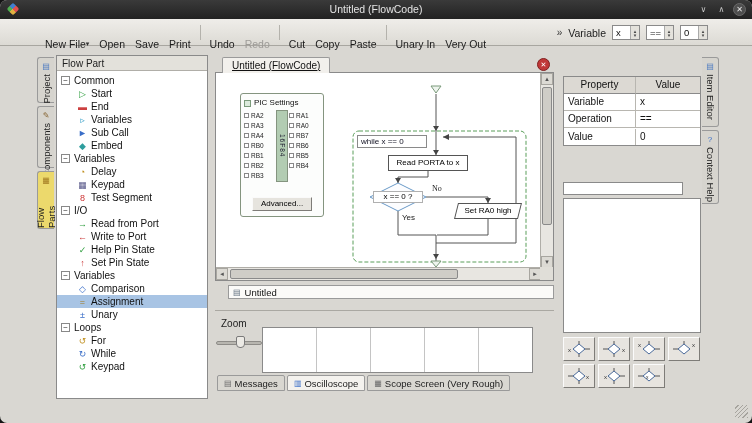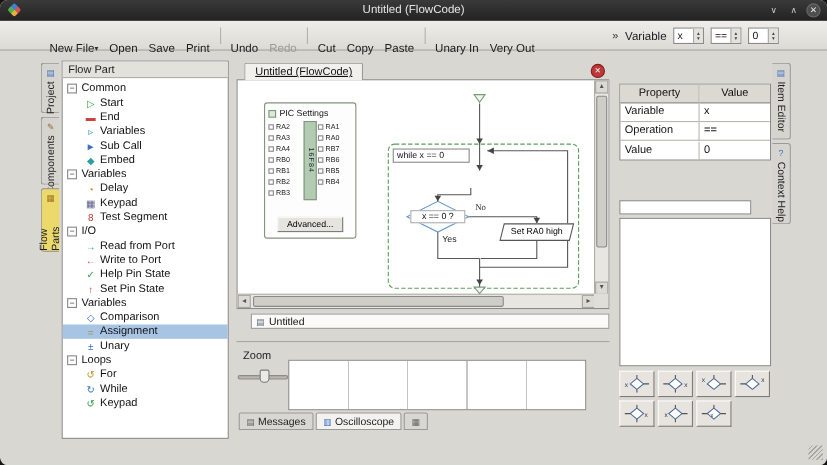--- a/index.html
+++ b/index.html
@@ -394,20 +394,21 @@
             <div class="pinrow">
                 <span class="pinbox"></span>
                 <span class="pinlbl">RB4</span>
               </div>
           </div>
         </div>
         <div class="advbtn">Advanced...</div>
       </div>
 
       <div class="whilebox">while x == 0</div>
+      <div class="readbox">Read PORTA to x</div>
       <div class="decisionlbl">x == 0 ?</div>
       <div class="setbox">
           <span>Set RA0 high</span>
         </div>
       <div class="yeslbl">Yes</div>
       <div class="nolbl">No</div>
     </div>
 
     <div class="vscroll">
       <div class="sbtn" style="top: 0px; left: 0px; color: rgb(85, 85, 85);">▴</div>
@@ -438,20 +439,21 @@
     <div class="btab">
       <span class="icn" style="color: rgb(102, 102, 102);">▤</span>
       <span>Messages</span>
     </div>
     <div class="btab sel">
       <span class="icn" style="color: rgb(58, 110, 200);">▥</span>
       <span>Oscilloscope</span>
     </div>
     <div class="btab">
       <span class="icn" style="color: rgb(102, 102, 102);">▦</span>
+      <span>Scope Screen (Very Rough)</span>
     </div>
   </div>
 
   <div class="ptable">
     <div class="prow phead">
       <div class="pcell prop">Property</div>
       <div class="pcell val">Value</div>
     </div>
     <div class="prow">
       <div class="pcell prop">Variable</div>

